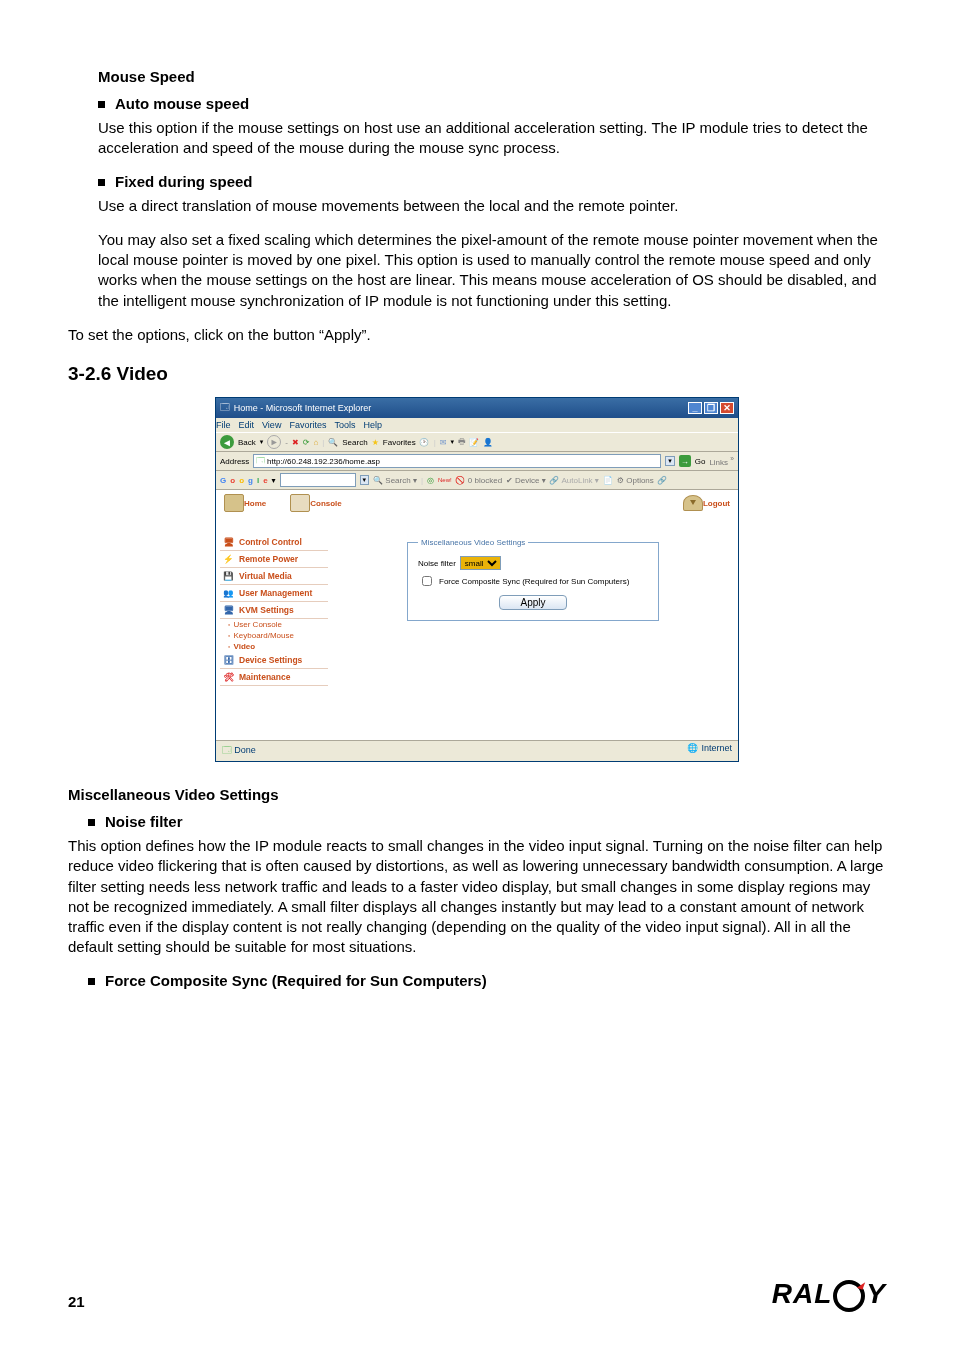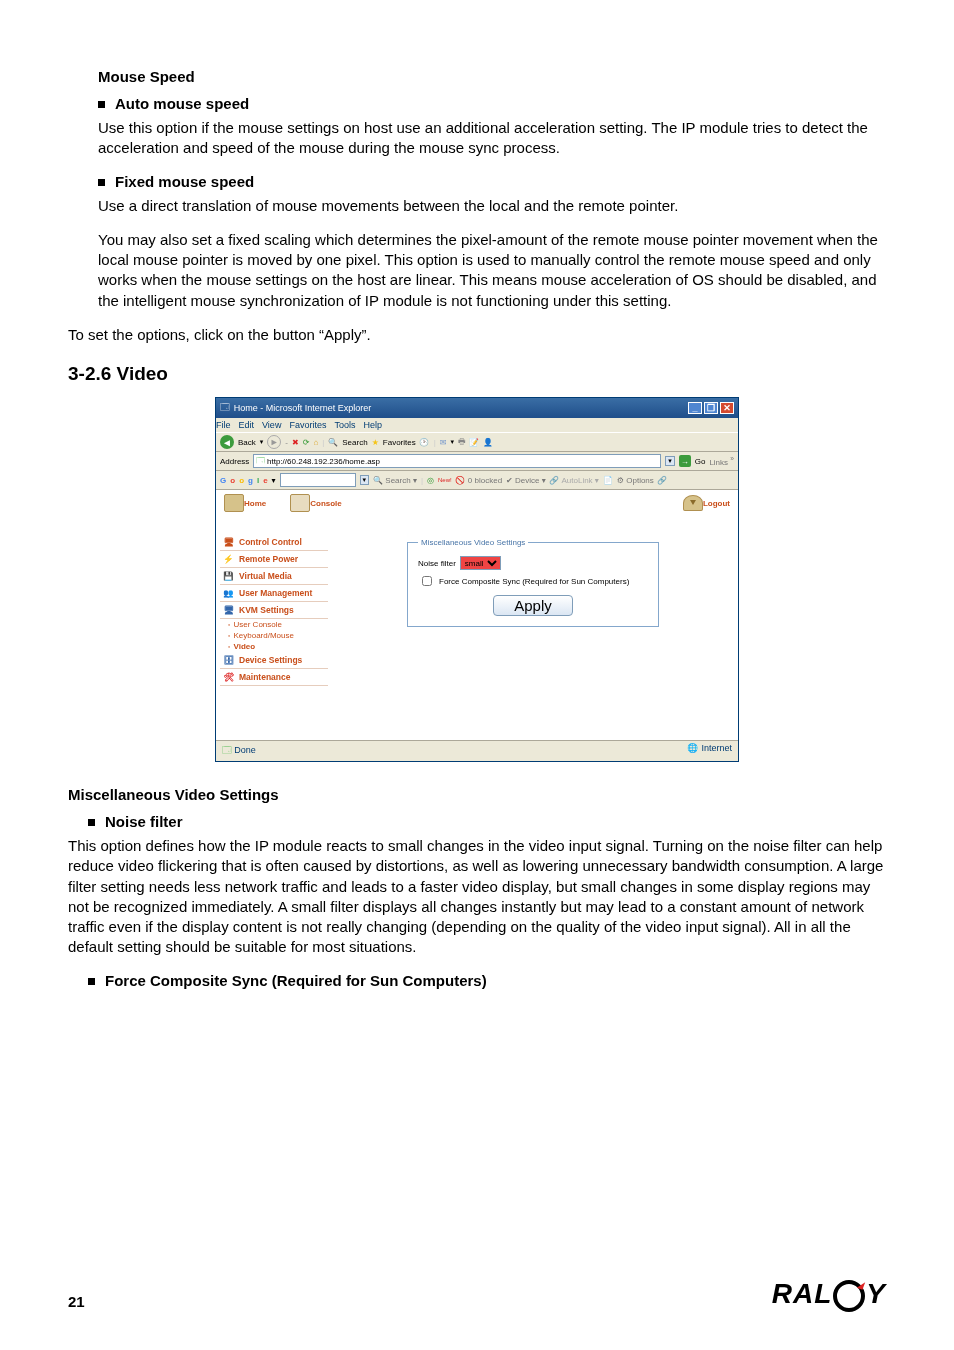--- a/index.html
+++ b/index.html
@@ -68,22 +68,22 @@
   .side-item { display:flex; align-items:center; padding:2px 2px; font-size:8.5px; font-weight:bold; color:#c94f1b; border-bottom:1px solid #e6cdbd;}
   .side-icon { width:14px; height:12px; margin-right:3px; display:inline-flex; align-items:center; justify-content:center;}
   .side-sub { font-size:8px; color:#c94f1b; padding:1px 0 1px 8px;}
   .side-sub.active { font-weight:bold; }
   .bullet-o { color:#c94f1b; margin-right:3px; font-size:7px;}
 
   .content-pane { flex:1; padding-top:48px; display:flex; justify-content:center; align-items:flex-start;}
   fieldset.misc { border:1px solid #84a7cc; font-size:8px; padding:6px 10px 10px 10px; width:230px;}
   fieldset.misc legend { color:#4a76a8; padding:0 3px;}
   .field-row { display:flex; align-items:center; margin:3px 0; gap:4px;}
-  select.mini { font-size:8px; border:1px solid #7f9db9; background:#ef4444; height:14px;}
-  .apply-btn { font-size:15px; padding:1px 20px; border:1px solid #7f9db9; background:linear-gradient(#fff,#dbe6f3); border-radius:4px;}
+  select.mini { font-size:8px; border:1px solid #7f9db9; background:#eab308; height:14px;}
+  .apply-btn { font-size:10px; padding:1px 20px; border:1px solid #7f9db9; background:linear-gradient(#fff,#dbe6f3); border-radius:4px;}
   .apply-wrap { text-align:center; margin-top:6px;}
 
   .ie-status { background:#ece9d8; border-top:1px solid #aca899; display:flex; justify-content:space-between; padding:2px 6px; font-size:9px; color:#003c74;}
 
   .footer { position:absolute; left:68px; right:68px; bottom:40px; display:flex; justify-content:space-between; align-items:flex-end;}
   .page-num { font-size:15px; font-weight:bold;}
   .logo { font-size:28px; font-weight:900; font-style:italic; letter-spacing:1px; color:#000; display:flex; align-items:center;}
   .logo-o { position:relative; display:inline-block; width:24px; height:24px; border:4px solid #000; border-radius:50%; margin:0 1px; top:2px;}
   .logo-o:after { content:""; position:absolute; right:-3px; top:-3px; width:0; height:0; border-left:6px solid transparent; border-bottom:8px solid #d22; transform:rotate(20deg);}
 </style>
@@ -95,21 +95,21 @@
   <div class="h4 indent-1">Mouse Speed</div>
 
   <div class="bullet-row">
     <span class="bullet-sq"></span>
     <span class="bullet-label">Auto mouse speed</span>
   </div>
   <p class="body-text indent-body">Use this option if the mouse settings on host use an additional acceleration setting. The IP module tries to detect the acceleration and speed of the mouse during the mouse sync process.</p>
 
   <div class="bullet-row">
     <span class="bullet-sq"></span>
-    <span class="bullet-label">Fixed mouse speed</span>
+    <span class="bullet-label">Fixed during speed</span>
   </div>
   <p class="body-text indent-body">Use a direct translation of mouse movements between the local and the remote pointer.</p>
   <p class="body-text indent-body">You may also set a fixed scaling which determines the pixel-amount of the remote mouse pointer movement when the local mouse pointer is moved by one pixel. This option is used to manually control the remote mouse speed and only works when the mouse settings on the host are linear. This means mouse acceleration of OS should be disabled, and the intelligent mouse synchronization of IP module is not functioning under this setting.</p>
 
   <p class="body-text">To set the options, click on the button “Apply”.</p>
 
   <div class="h2">3-2.6  Video</div>
 
   <div class="ie-window" style="position:relative;">
     <div class="ie-title">

